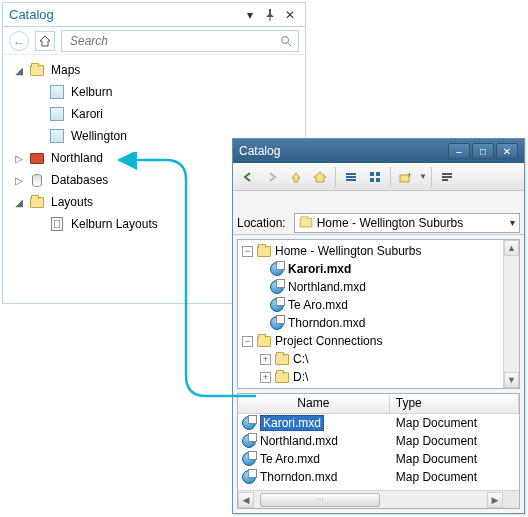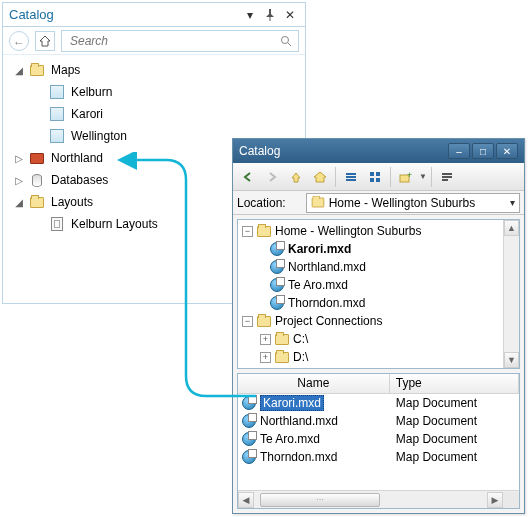--- a/index.html
+++ b/index.html
@@ -93,22 +93,22 @@
     background:linear-gradient(180deg,#5a8bb3,#3a6a94);}
   .win-sys.close{}
   .toolbar {
     height:28px; border-bottom:1px solid #c9c9c9; background:linear-gradient(180deg,#fcfcfc,#e5e5e5);
     display:flex; align-items:center; padding:0 4px; gap:2px;
   }
   .tbtn { width:22px; height:22px; border:1px solid transparent; border-radius:2px;
     display:flex; align-items:center; justify-content:center; }
   .tsep{width:1px;height:20px;background:#c9c9c9;margin:0 2px;}
   .loc-row {
-    height:24px; display:flex; align-items:center; padding:2px 4px; gap:20px;
-    border-bottom:1px solid #c9c9c9; background:#f4f4f4;
+    height:24px; display:flex; align-items:center; padding:2px 4px; gap:8px;
+    border-bottom:1px solid #c9c9c9; background:#f4f4f4;margin-top:20px;
   }
   .loc-box { flex:1; height:20px; background:#fff; border:1px solid #aaa; display:flex; align-items:center; padding:0 4px; gap:4px;}
   .loc-box .arrow{margin-left:auto;color:#333;font-size:10px;}
   .tree2-wrap {
     height:150px; border:1px solid #9fb9cc; margin:4px; background:#fff;
     position:relative;
   }
   .tree2 { position:absolute; left:0; top:0; right:16px; bottom:0; overflow:auto; padding:2px 2px;}
   .vscroll { position:absolute; right:0; top:0; bottom:0; width:16px; background:#efefef; border-left:1px solid #d4d4d4;
     display:flex; flex-direction:column;}

